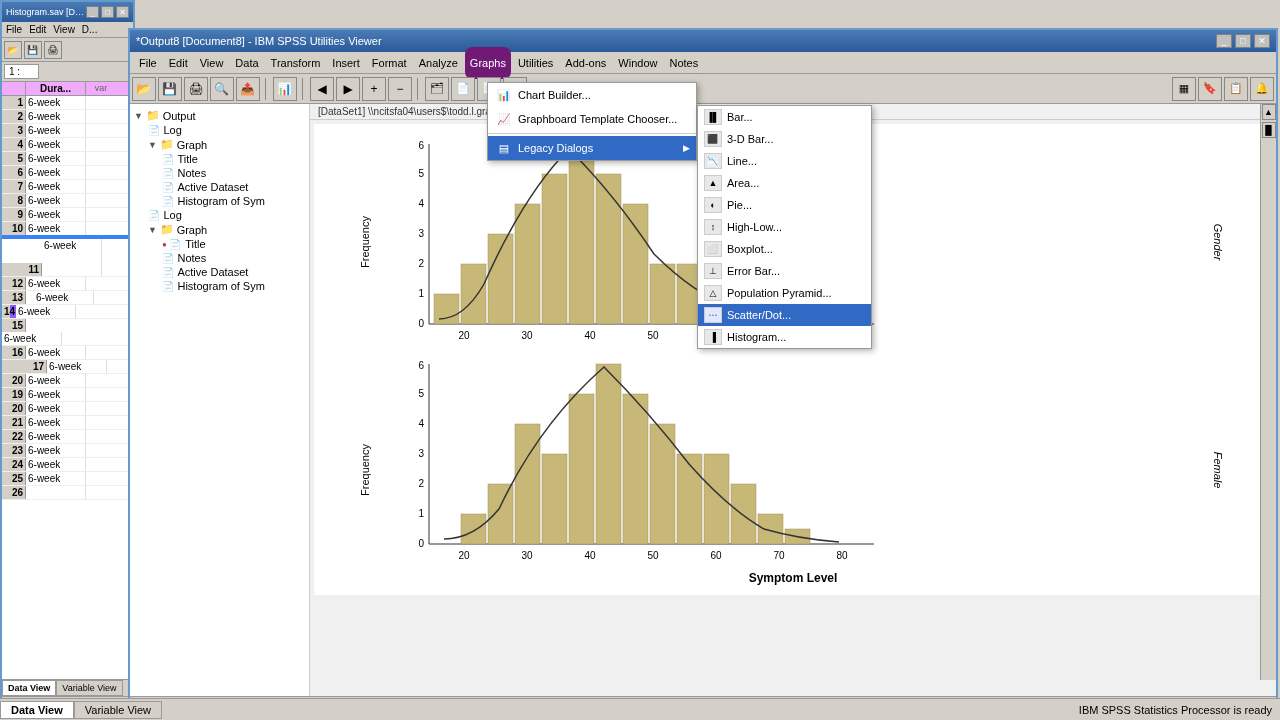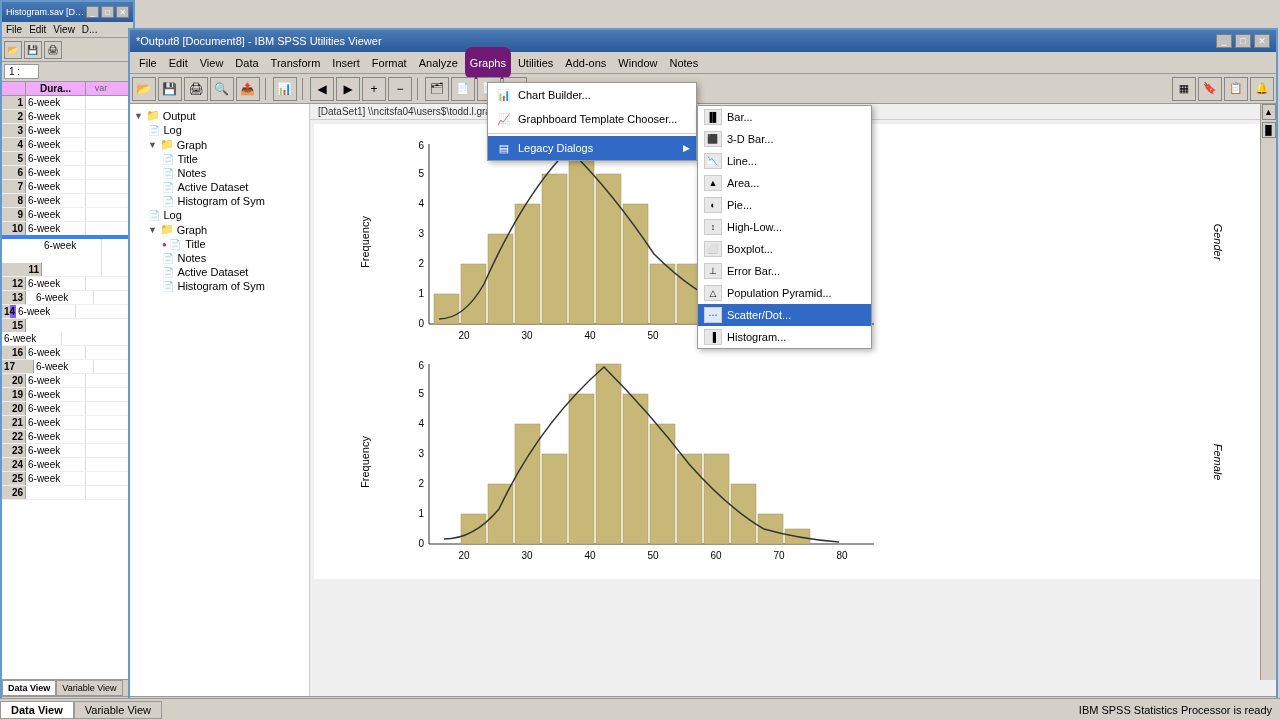--- a/index.html
+++ b/index.html
@@ -97,21 +97,21 @@
       </div>
     <div style="display:flex;border-bottom:1px solid #eee;flex-direction:column;">
         <div style="width:24px;text-align:right;border-right:1px solid #999;padding:1px 2px;background:#d4d0c8;font-weight:bold;flex-shrink:0;">15</div>
         <div style="width:60px;border-right:1px solid #ddd;padding:1px 2px;overflow:hidden;">6-week</div>
       </div>
     <div style="display:flex;border-bottom:1px solid #eee;">
         <div style="width:24px;text-align:right;border-right:1px solid #999;padding:1px 2px;background:#d4d0c8;font-weight:bold;flex-shrink:0;">16</div>
         <div style="width:60px;border-right:1px solid #ddd;padding:1px 2px;overflow:hidden;">6-week</div>
       </div>
     <div style="display:flex;border-bottom:1px solid #eee;">
-        <div style="width:32px;text-align:left;border-right:1px solid #999;padding:1px 2px;background:#d4d0c8;font-weight:bold;flex-shrink:0;">17</div>
+        <div style="width:45px;text-align:right;border-right:1px solid #999;padding:1px 2px;background:#d4d0c8;font-weight:bold;flex-shrink:0;">17</div>
         <div style="width:60px;border-right:1px solid #ddd;padding:1px 2px;overflow:hidden;">6-week</div>
       </div>
     <div style="display:flex;border-bottom:1px solid #eee;">
         <div style="width:24px;text-align:right;border-right:1px solid #999;padding:1px 2px;background:#d4d0c8;font-weight:bold;flex-shrink:0;">20</div>
         <div style="width:60px;border-right:1px solid #ddd;padding:1px 2px;overflow:hidden;">6-week</div>
       </div>
     <div style="display:flex;border-bottom:1px solid #eee;">
         <div style="width:24px;text-align:right;border-right:1px solid #999;padding:1px 2px;background:#d4d0c8;font-weight:bold;flex-shrink:0;">19</div>
         <div style="width:60px;border-right:1px solid #ddd;padding:1px 2px;overflow:hidden;">6-week</div>
       </div>
@@ -351,20 +351,23 @@
             <rect x="266" y="70" width="25" height="120" fill="#c8b878" stroke="#a09060" stroke-width="0.5"></rect>
             <rect x="293" y="100" width="25" height="90" fill="#c8b878" stroke="#a09060" stroke-width="0.5"></rect>
             <rect x="320" y="100" width="25" height="90" fill="#c8b878" stroke="#a09060" stroke-width="0.5"></rect>
             <rect x="347" y="130" width="25" height="60" fill="#c8b878" stroke="#a09060" stroke-width="0.5"></rect>
             <rect x="374" y="160" width="25" height="30" fill="#c8b878" stroke="#a09060" stroke-width="0.5"></rect>
             <rect x="401" y="175" width="25" height="15" fill="#c8b878" stroke="#a09060" stroke-width="0.5"></rect>
 
             <path d="M60,185 Q90,185 115,155 Q155,70 220,13 Q265,58 305,110 Q345,155 380,175 Q415,185 455,188" fill="none" stroke="#333" stroke-width="1.5"></path>
           </svg>
 
+          <div style="text-align:center;font-size:12px;font-weight:bold;margin-top:2px;">
+            <span>Symptom Level</span>
+          </div>
 
           <span style="position:absolute;right:-35px;top:50%;transform:translateY(-50%) rotate(90deg);font-size:11px;font-style:italic;">Female</span>
         </div>
       </div>
 
       <div style="position:absolute;right:0;top:0;bottom:16px;width:16px;background:#d4d0c8;border-left:1px solid #999;">
         <div style="width:14px;height:16px;background:#d4d0c8;border:1px solid #888;margin:0 auto;display:flex;align-items:center;justify-content:center;font-size:9px;">▲</div>
         <div style="width:14px;height:16px;background:#d4d0c8;border:1px solid #888;margin:0 auto;margin-top:2px;display:flex;align-items:center;justify-content:center;font-size:9px;">█</div>
       </div>
     </div>

